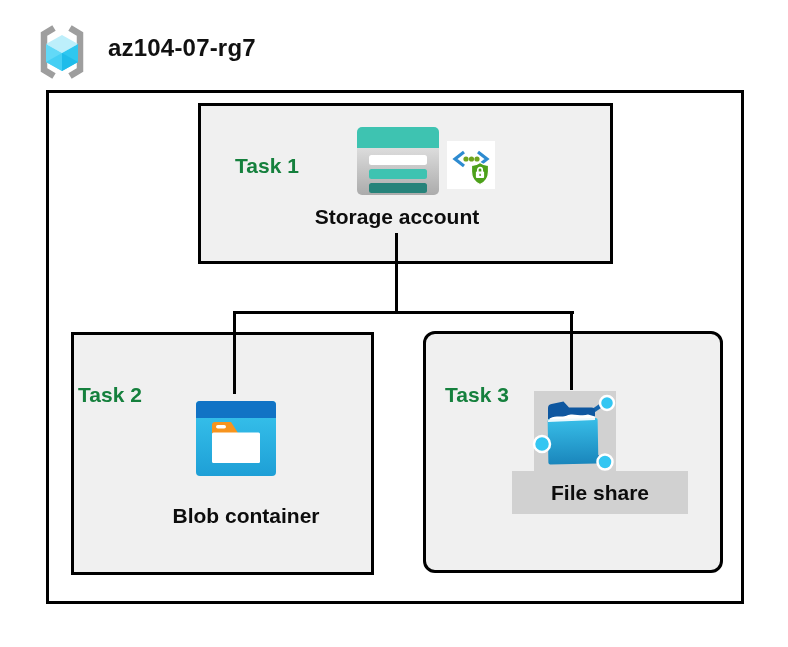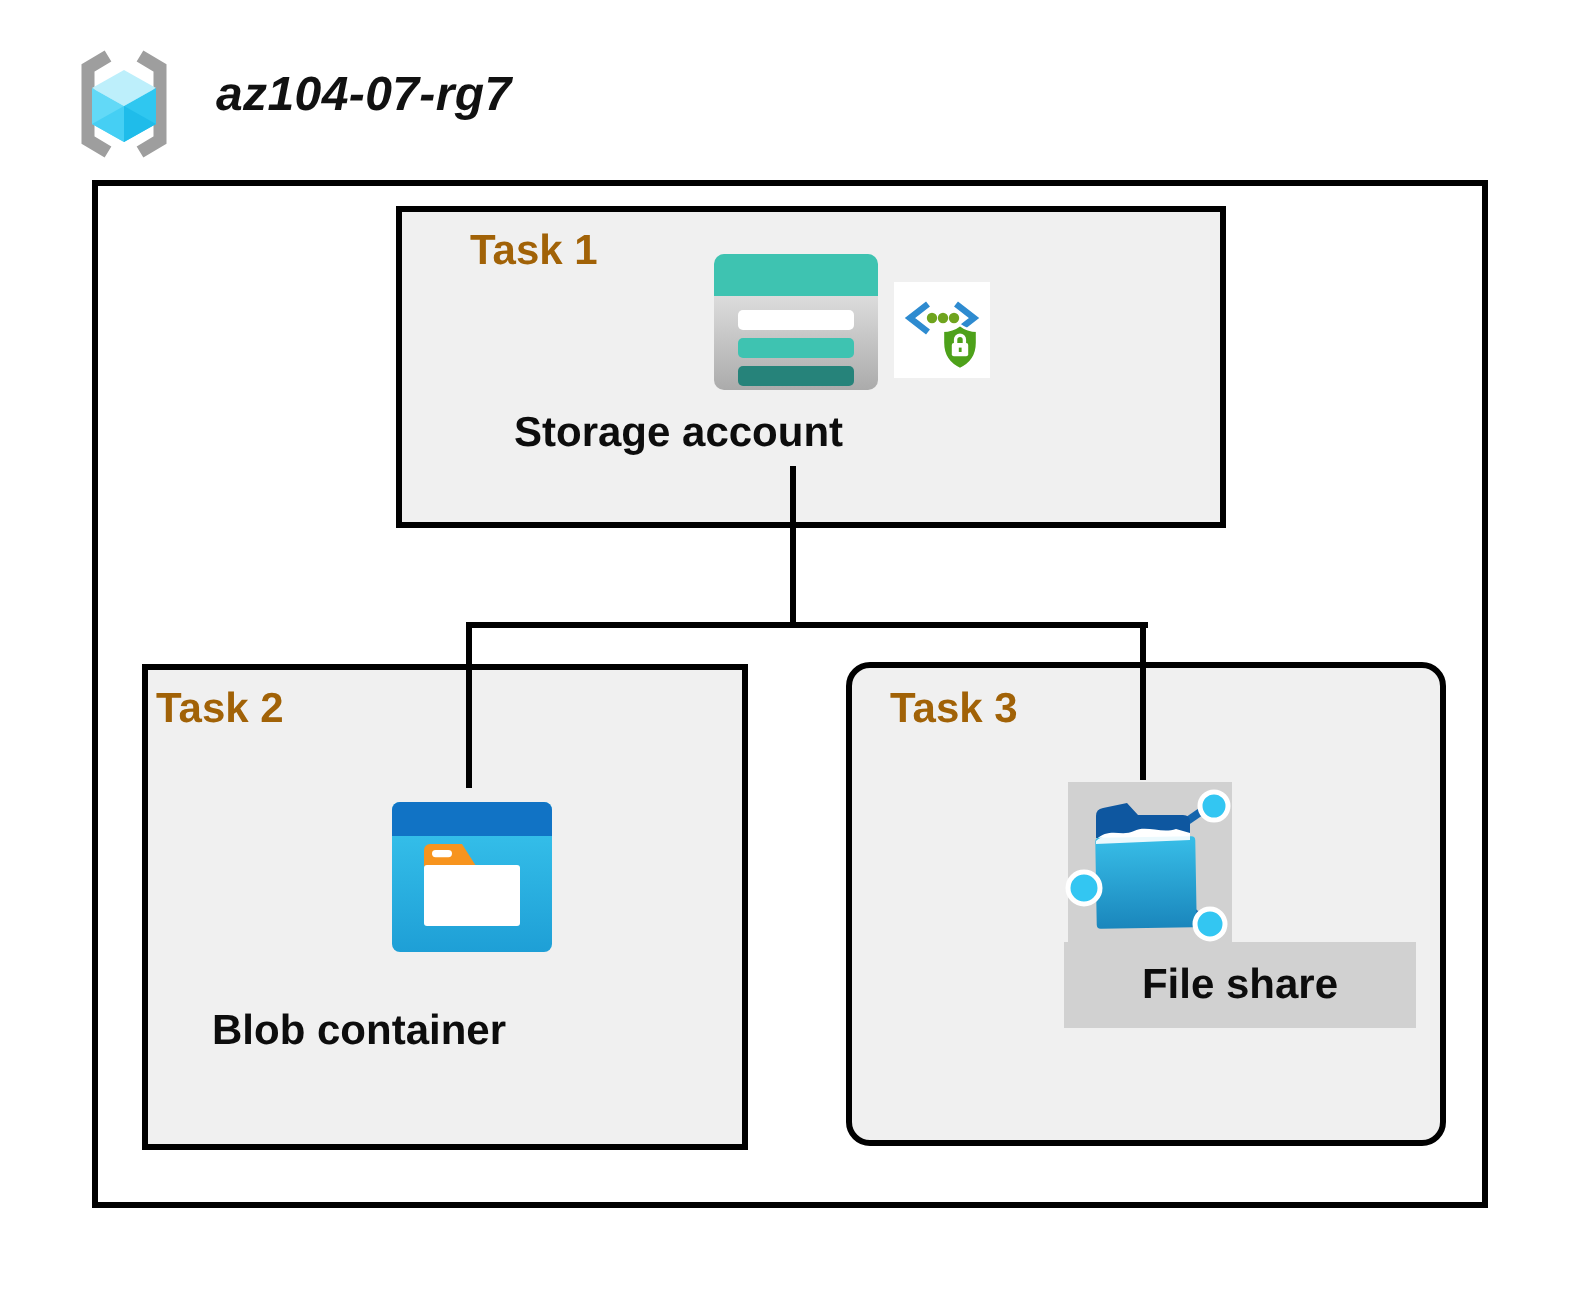--- a/index.html
+++ b/index.html
@@ -3,43 +3,43 @@
 <meta charset="utf-8">
 <style>
   html,body{margin:0;padding:0;background:#ffffff;}
   .canvas{
     position:relative;width:788px;height:647px;background:#ffffff;
     font-family:"Liberation Sans","DejaVu Sans",sans-serif;overflow:hidden;
   }
   .abs{position:absolute;}
   .rg-title{
     position:absolute;left:108px;top:34px;
-    font-size:24px;font-weight:bold;color:#111111;letter-spacing:0.2px;font-style:italic;
+    font-size:24px;font-weight:bold;color:#111111;letter-spacing:0.2px;
   }
   .outer-box{
     position:absolute;left:46px;top:90px;width:698px;height:514px;
     border:3px solid #000000;background:#ffffff;box-sizing:border-box;
   }
   .task-box{
     position:absolute;background:#f0f0f0;border:3px solid #000000;box-sizing:border-box;
   }
   .task1{left:198px;top:103px;width:415px;height:161px;}
   .task2{left:71px;top:332px;width:303px;height:243px;}
   .task3{left:423px;top:331px;width:300px;height:242px;border-radius:12px;}
   .task-label{
-    position:absolute;font-size:21px;font-weight:bold;color:#a16207;
+    position:absolute;font-size:21px;font-weight:bold;color:#15803d;margin-top:40px;
   }
   .res-label{
-    position:absolute;font-size:21px;font-weight:bold;color:#0d0d0d;text-align:left;
+    position:absolute;font-size:21px;font-weight:bold;color:#0d0d0d;text-align:center;
   }
   .line{position:absolute;background:#000000;}
   .gray-panel{position:absolute;background:#d1d1d1;}
   .fs-text-panel{
     position:absolute;left:86px;top:137px;width:176px;height:43px;background:#d1d1d1;
-    display:flex;align-items:center;justify-content:center;margin-left:20px;
+    display:flex;align-items:center;justify-content:center;
   }
   .fs-text-panel .res-label{position:static;}
   svg{display:block;}
 </style>
 </head>
 <body>
 
 <div class="canvas">
 
   <div class="abs" style="left:33px;top:22px;width:58px;height:60px;">

